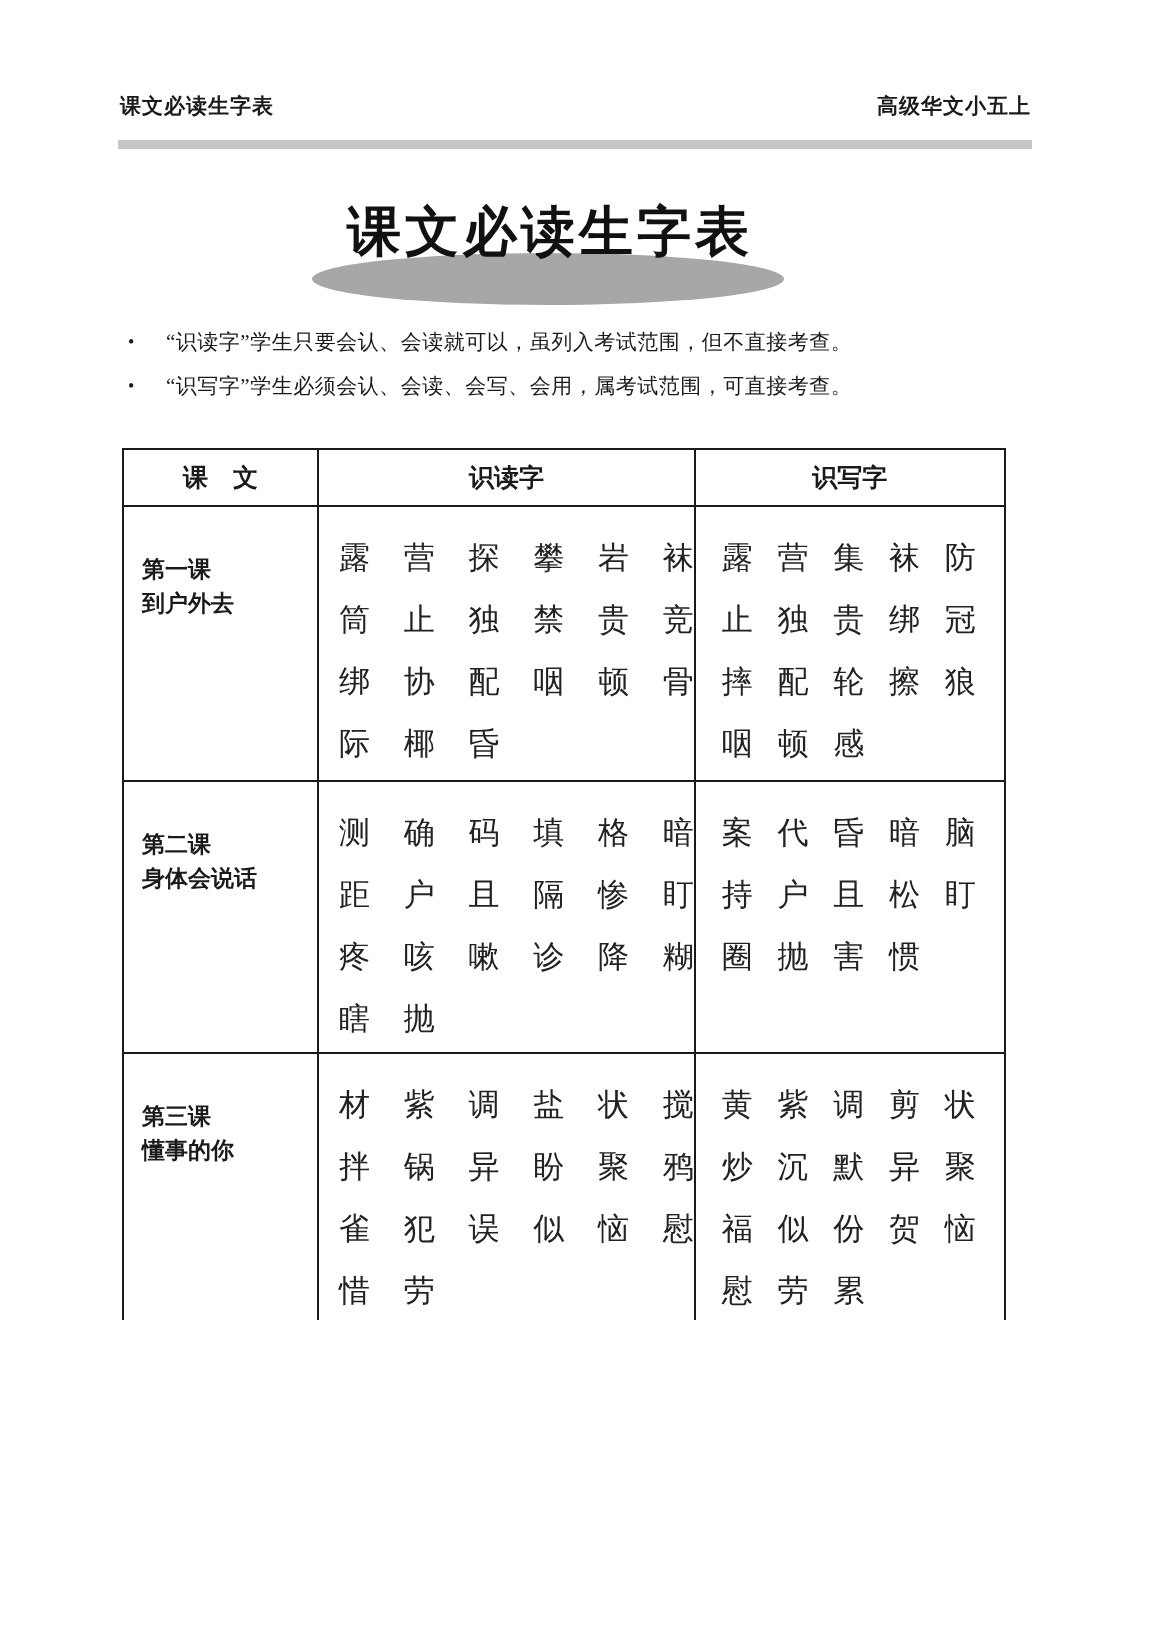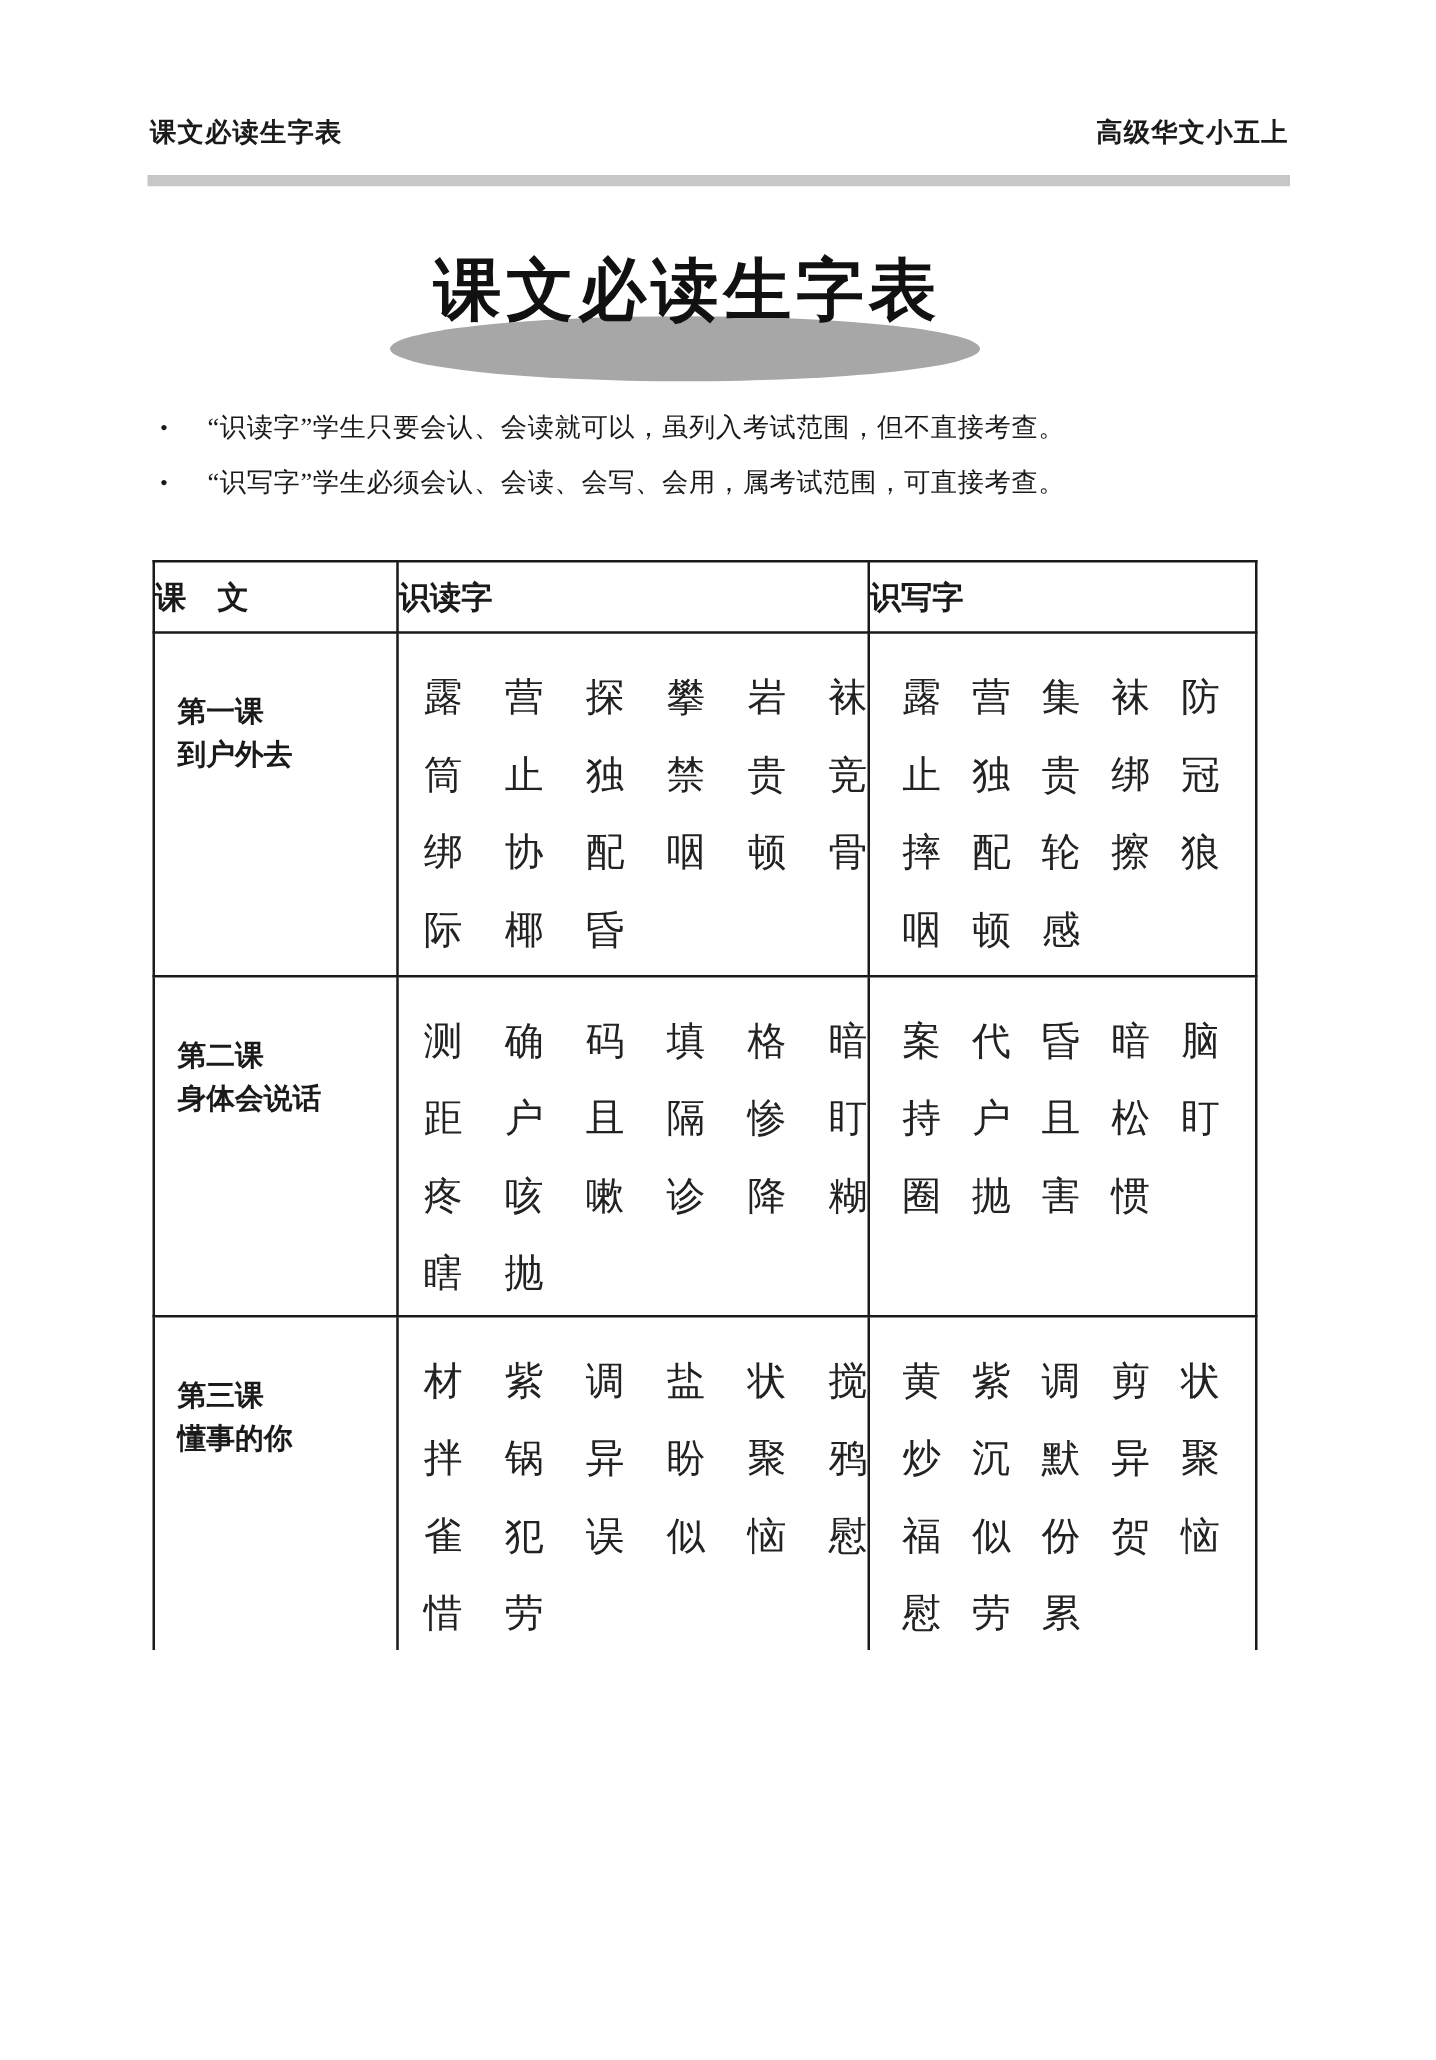--- a/index.html
+++ b/index.html
@@ -77,21 +77,21 @@
     border: 2px solid #1a1a1a;
   }
   .col-lesson { width: 195px; }
   .col-read   { width: 355px; }
   .col-write  { width: 310px; }
   .vocab-table thead th {
     height: 57px;
     font-family: "Liberation Sans", sans-serif;
     font-size: 25px;
     font-weight: bold;
-    text-align: left;
+    text-align: center;
     vertical-align: middle;
   }
   .row-1 { height: 275px; }
   .row-2 { height: 272px; }
   .row-3 { height: 272px; margin-left: 40px; }
   .lesson-cell {
     vertical-align: top;
     padding: 45px 8px 0 18px;
     font-family: "Liberation Sans", sans-serif;
     font-size: 23px;

